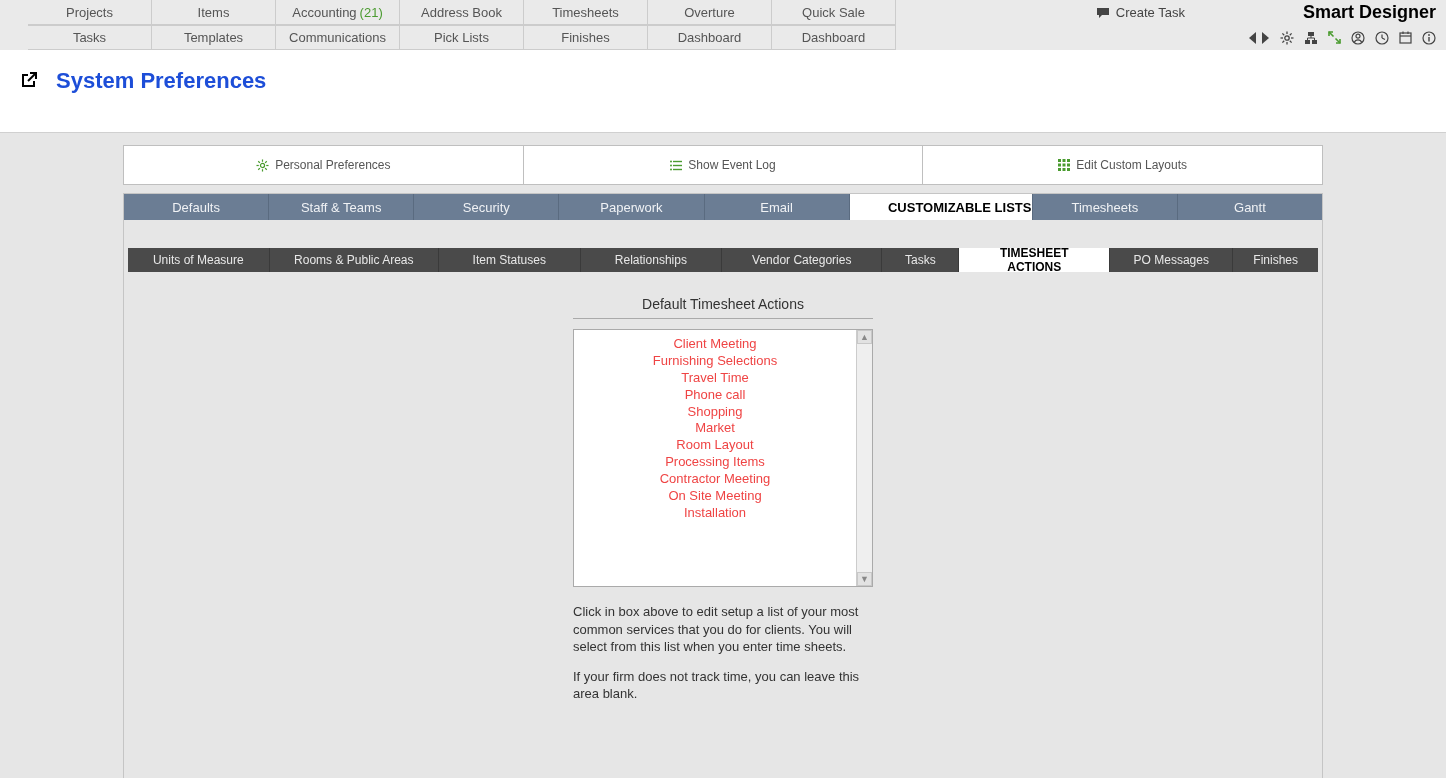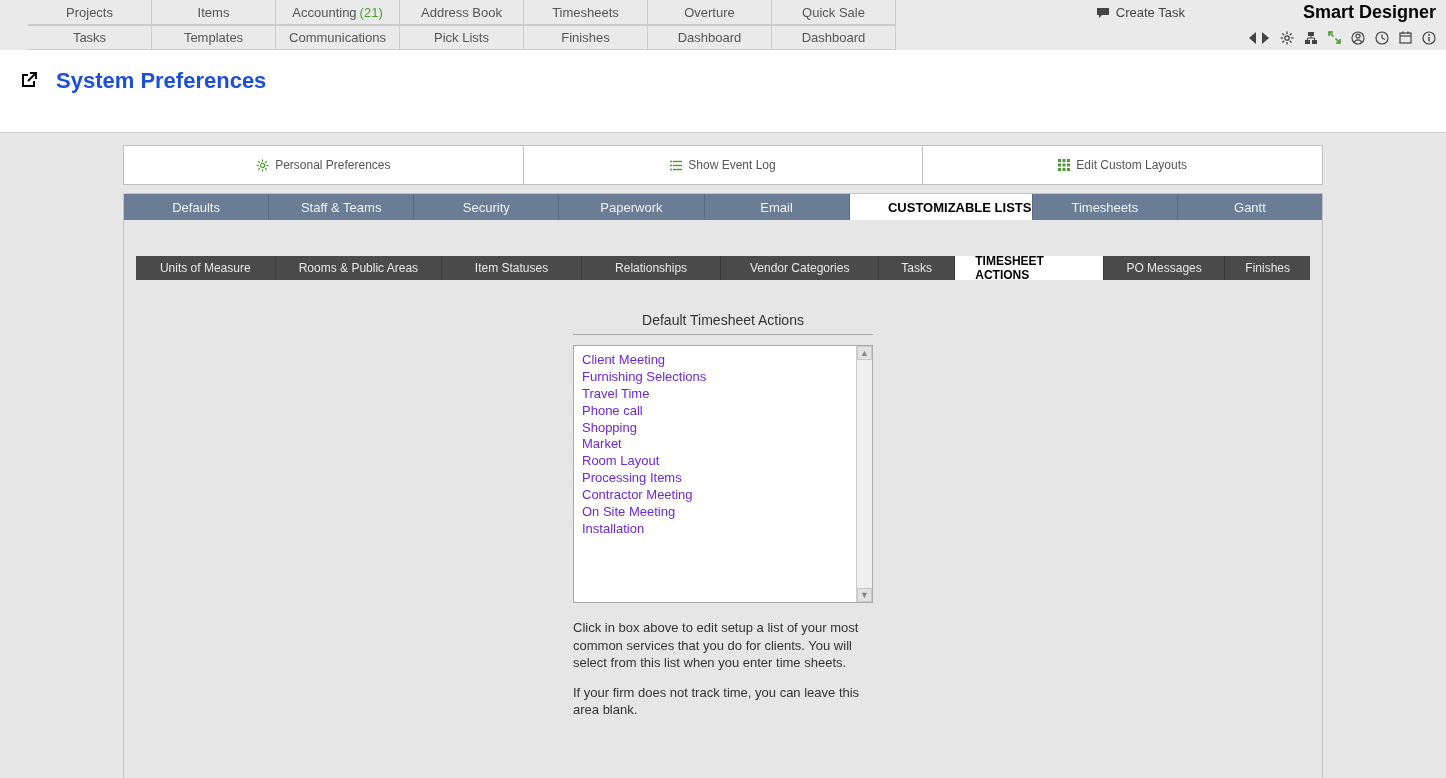--- a/index.html
+++ b/index.html
@@ -148,21 +148,22 @@
 
   .sub-area {
     background: #e6e6e6;
     padding: 24px 0 0 0;
   }
 
   
   .tabs-secondary {
     display: flex;
     background: #4a4a4a;
-    margin: 12px;
+    margin: 4px;
+    text-align: center;
   }
   .tab-s {
     height: 24px;
     display: flex;
     align-items: center;
     justify-content: center;
     color: #e8e8e8;
     font-size: 12px;
     border-right: 1px solid #3a3a3a;
     cursor: pointer;
@@ -203,25 +204,26 @@
   }
   .listbox-wrap {
     position: relative;
     border: 1px solid #aaa;
     background: #fff;
     height: 258px;
     display: flex;
   }
   .listbox {
     flex: 1;
-    padding: 6px 8px;
+    padding: 6px 16px;
     font-size: 13px;
     line-height: 1.3;
-    color: #6d28d9;
+    color: #ef4444;
     overflow: hidden;
+    text-align: center;
   }
   .listbox div { white-space: nowrap; }
   .scroll-col {
     width: 16px;
     background: #efefef;
     border-left: 1px solid #ccc;
     display: flex;
     flex-direction: column;
     justify-content: space-between;
   }

